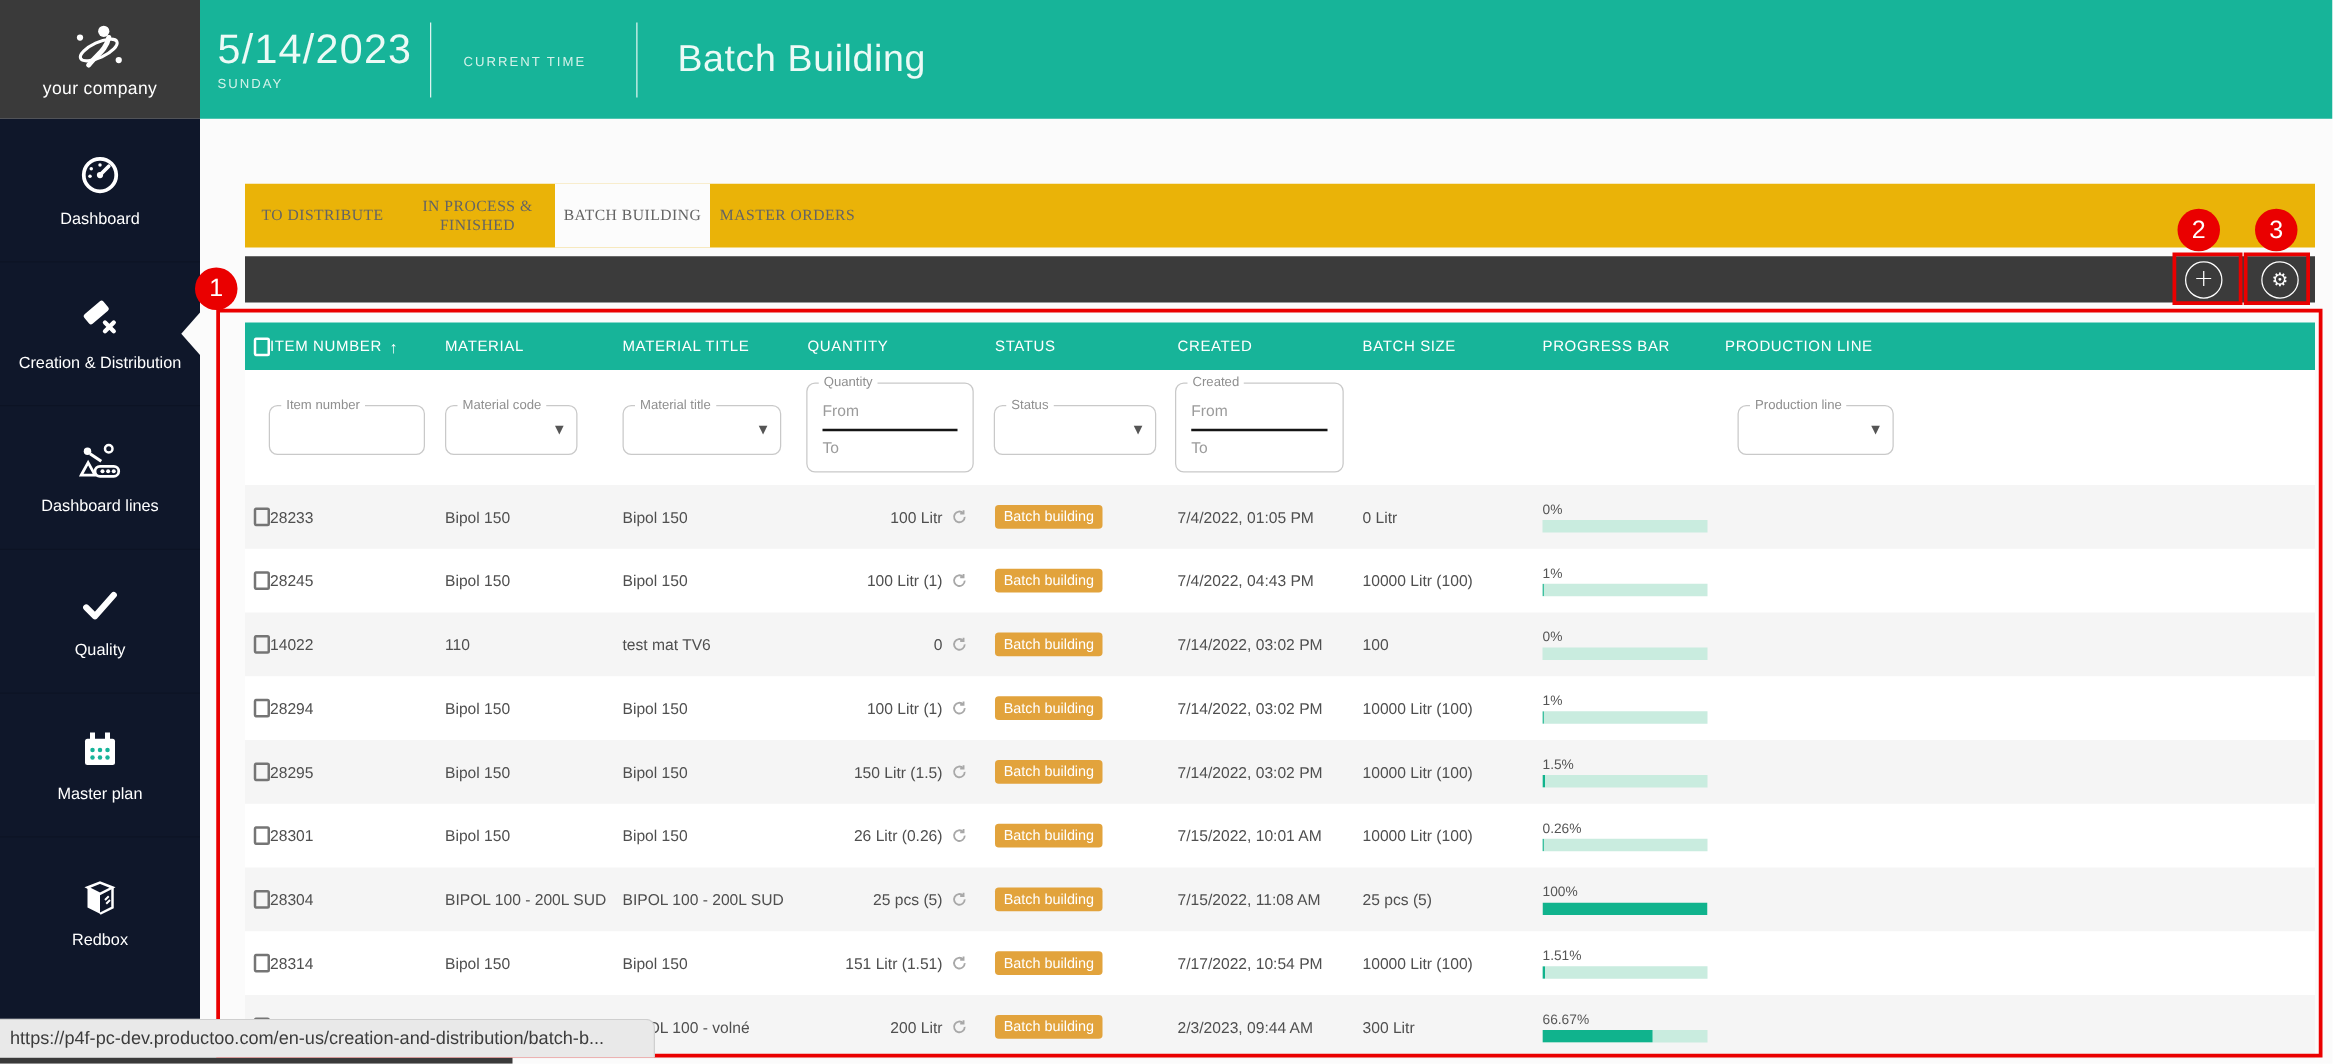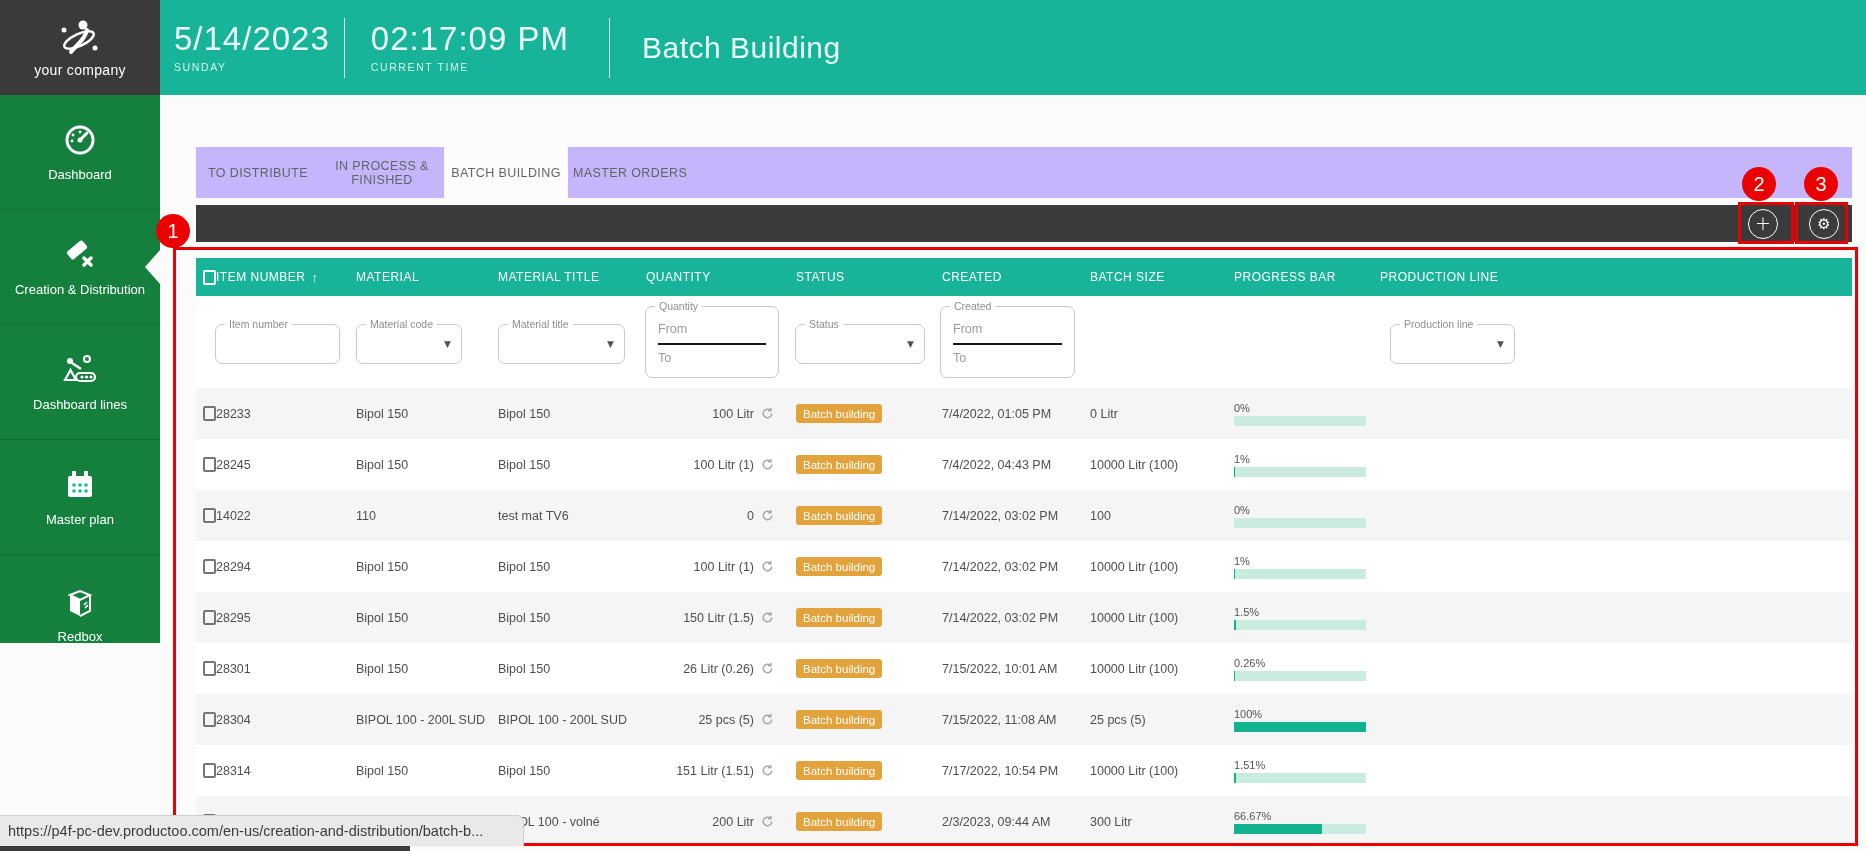--- a/index.html
+++ b/index.html
@@ -27,39 +27,39 @@
   .hdr-date{ margin-left:14px; }
   .hdr-big{ font-size:33px; font-weight:400; letter-spacing:1px; line-height:1.05; }
   .hdr-sub{ font-size:10.5px; letter-spacing:1.6px; color:#d5f2ea; margin-top:4px; }
   .hdr-sep{ width:1px; height:60px; background:rgba(255,255,255,.85); }
   .sep1{ margin-left:14px; }
   .sep2{ margin-left:40px; }
   .hdr-time{ margin-left:26px; }
   .page-title{ margin-left:32px; font-size:30px; font-weight:400; letter-spacing:.5px; }
 
   
-  .sidebar{ position:absolute; left:0; top:95px; width:160px; height:548px; background:#15803d; }
+  .sidebar{ position:absolute; left:0; top:95px; width:160px; height:720px; background:#0f172a; }
   .side-item{
     position:relative; height:115px; display:flex; flex-direction:column;
     align-items:center; justify-content:center; gap:9px;
     color:#fff; font-size:13px; cursor:pointer;
     border-bottom:1px solid rgba(0,0,0,.14);
   }
   .side-item:last-child{ border-bottom:none; height:118px; }
   .side-item.active::after{
     content:""; position:absolute; right:0; top:50%; transform:translateY(-50%);
     border-top:17px solid transparent; border-bottom:17px solid transparent;
     border-right:15px solid #fbfbfb;
   }
   .side-label{ text-align:center; padding:0 4px; }
 
   
   .tabstrip{
     position:absolute; left:196px; top:147px; width:1656px; height:51px;
-    background:#c4b5fd; display:flex;
+    background:#eab308; display:flex;font-family:Liberation Serif, serif;
   }
   .tab{
     width:124px; display:flex; align-items:center; justify-content:center;
     font-size:12.5px; color:#646464; letter-spacing:.4px; cursor:pointer; text-align:center;
   }
   .tab.active{ background:#fcfcfc; }
 
   
   .toolbar{
     position:absolute; left:196px; top:205px; width:1656px; height:37px;
@@ -164,21 +164,20 @@
   <div class="logo-text">your company</div>
 </div>
 
 <div class="top-header">
   <div class="hdr-block hdr-date">
     <div class="hdr-big">5/14/2023</div>
     <div class="hdr-sub">SUNDAY</div>
   </div>
   <div class="hdr-sep sep1"></div>
   <div class="hdr-block hdr-time">
-    <div class="hdr-big">02:17:09 PM</div>
     <div class="hdr-sub">CURRENT TIME</div>
   </div>
   <div class="hdr-sep sep2"></div>
   <div class="page-title">Batch Building</div>
 </div>
 
 <div class="sidebar">
   <div class="side-item">
     <svg width="36" height="36" viewBox="0 0 36 36">
       <circle cx="18" cy="18" r="13" fill="none" stroke="#fff" stroke-width="3"></circle>
@@ -204,20 +203,26 @@
       <circle cx="8" cy="9" r="3" fill="#fff"></circle>
       <circle cx="25" cy="7" r="3" fill="none" stroke="#fff" stroke-width="2"></circle>
       <path d="M10 11 L19 17" stroke="#fff" stroke-width="2.5"></path>
       <path d="M3 28 l5.5-10 5.5 10 z" fill="none" stroke="#fff" stroke-width="2.2"></path>
       <rect x="14" y="21" width="19" height="8" rx="4" fill="none" stroke="#fff" stroke-width="2.2"></rect>
       <circle cx="20" cy="25" r="1.6" fill="#fff"></circle>
         <circle cx="24.5" cy="25" r="1.6" fill="#fff"></circle>
         <circle cx="29" cy="25" r="1.6" fill="#fff"></circle>
     </svg>
     <div class="side-label">Dashboard lines</div>
+  </div>
+  <div class="side-item">
+    <svg width="36" height="36" viewBox="0 0 36 36">
+      <path d="M7 19 l7 7 L29 9" stroke="#fff" stroke-width="5" fill="none" stroke-linecap="round" stroke-linejoin="round"></path>
+    </svg>
+    <div class="side-label">Quality</div>
   </div>
   <div class="side-item">
     <svg width="36" height="36" viewBox="0 0 36 36">
       <rect x="6" y="9" width="24" height="21" rx="2" fill="#fff"></rect>
       <rect x="10" y="4" width="4" height="6" fill="#fff"></rect>
         <rect x="22" y="4" width="4" height="6" fill="#fff"></rect>
       <circle cx="12" cy="18" r="1.8" fill="#17b499"></circle>
         <circle cx="18" cy="18" r="1.8" fill="#17b499"></circle>
         <circle cx="24" cy="18" r="1.8" fill="#17b499"></circle>
       <circle cx="12" cy="24" r="1.8" fill="#17b499"></circle>

